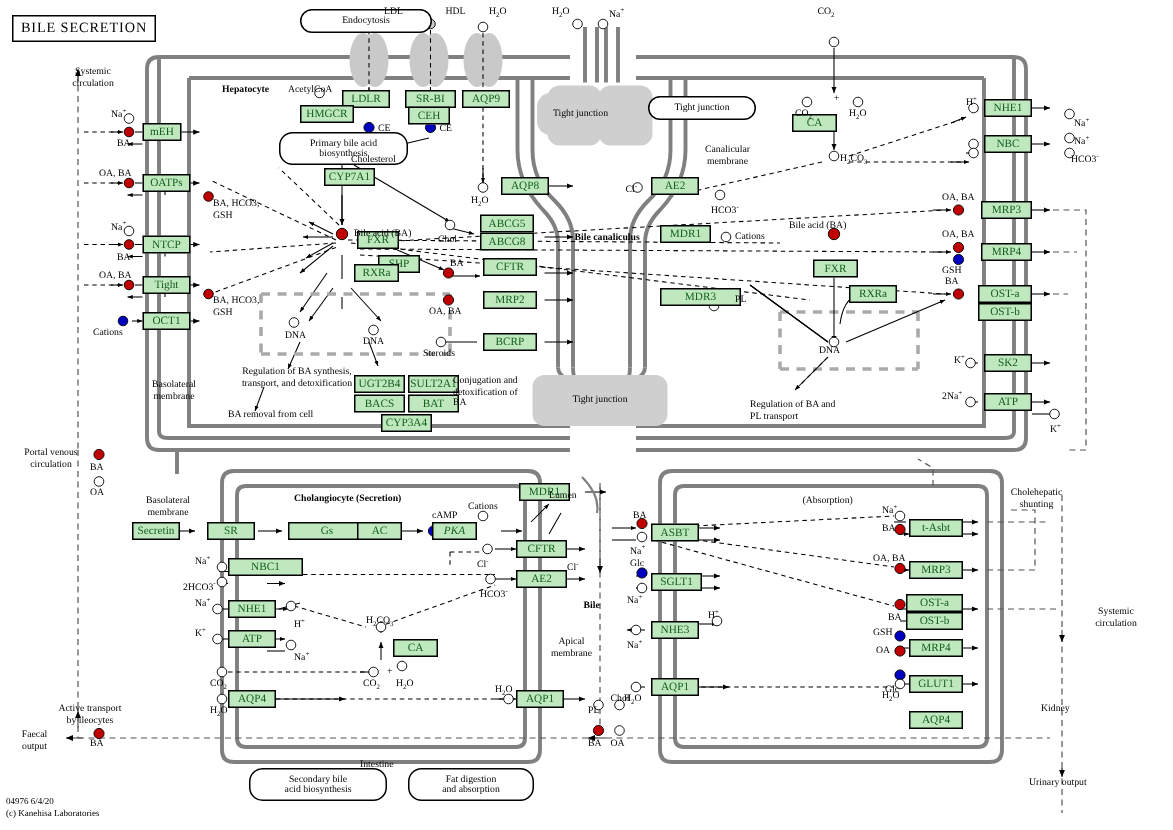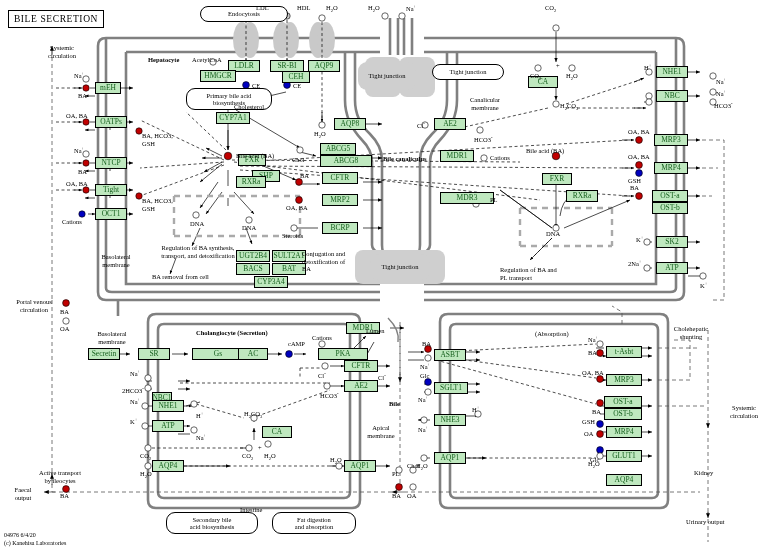--- a/index.html
+++ b/index.html
@@ -518,35 +518,35 @@
 <div class="gene h12" style="left:95px;top:116px;width:32px;">OATPs</div>
 <div class="gene h12" style="left:95px;top:157px;width:32px;">NTCP</div>
 <div class="gene h12" style="left:95px;top:184px;width:32px;">Tight</div>
 <div class="gene h12" style="left:95px;top:208px;width:32px;">OCT1</div>
 
 <div class="gene h12" style="left:228px;top:60px;width:32px;">LDLR</div>
 <div class="gene h12" style="left:270px;top:60px;width:34px;">SR-BI</div>
 <div class="gene h12" style="left:308px;top:60px;width:32px;">AQP9</div>
 
 <div class="gene h12" style="left:200px;top:70px;width:36px;">HMGCR</div>
-<div class="gene h12" style="left:282px;top:71px;width:28px;">CEH</div>
+<div class="gene h12" style="left:272px;top:71px;width:28px;">CEH</div>
 <div class="gene h12" style="left:216px;top:112px;width:34px;">CYP7A1</div>
 <div class="gene h12" style="left:238px;top:154px;width:28px;">FXR</div>
 <div class="gene h12" style="left:208px;top:170px;width:28px;margin-left:44px;">SHP</div>
 <div class="gene h12" style="left:236px;top:176px;width:30px;">RXRa</div>
 
 <div class="gene h12" style="left:236px;top:250px;width:34px;">UGT2B4</div>
 <div class="gene h12" style="left:272px;top:250px;width:34px;">SULT2A1</div>
 <div class="gene h12" style="left:236px;top:263px;width:34px;">BACS</div>
 <div class="gene h12" style="left:272px;top:263px;width:34px;">BAT</div>
 <div class="gene h12" style="left:254px;top:276px;width:34px;">CYP3A4</div>
 
 <div class="gene h12" style="left:334px;top:118px;width:32px;">AQP8</div>
 <div class="gene h12" style="left:320px;top:143px;width:36px;">ABCG5</div>
-<div class="gene h12" style="left:320px;top:155px;width:52px;">ABCG8</div>
+<div class="gene h12" style="left:320px;top:155px;width:36px;">ABCG8</div>
 <div class="gene h12" style="left:322px;top:172px;width:36px;">CFTR</div>
 <div class="gene h12" style="left:322px;top:194px;width:36px;">MRP2</div>
 <div class="gene h12" style="left:322px;top:222px;width:36px;">BCRP</div>
 
 <div class="gene h12" style="left:434px;top:118px;width:32px;">AE2</div>
 <div class="gene h12" style="left:440px;top:150px;width:34px;">MDR1</div>
 <div class="gene h12" style="left:440px;top:192px;width:54px;">MDR3</div>
 
 <div class="gene h12" style="left:528px;top:76px;width:30px;">CA</div>
 <div class="gene h12" style="left:656px;top:66px;width:32px;">NHE1</div>
@@ -557,25 +557,25 @@
 <div class="gene h12" style="left:652px;top:202px;width:36px;">OST-b</div>
 <div class="gene h12" style="left:656px;top:236px;width:32px;">SK2</div>
 <div class="gene h12" style="left:656px;top:262px;width:32px;">ATP</div>
 <div class="gene h12" style="left:542px;top:173px;width:30px;">FXR</div>
 <div class="gene h12" style="left:566px;top:190px;width:32px;">RXRa</div>
 
 <div class="gene h12" style="left:88px;top:348px;width:32px;">Secretin</div>
 <div class="gene h12" style="left:138px;top:348px;width:32px;">SR</div>
 <div class="gene h12" style="left:192px;top:348px;width:52px;">Gs</div>
 <div class="gene h12" style="left:238px;top:348px;width:30px;">AC</div>
-<div class="gene h12" style="left:318px;top:348px;width:50px;">PKA</div>
+<div class="gene h12" style="left:288px;top:348px;width:30px;font-style:italic;">PKA</div>
 <div class="gene h12" style="left:346px;top:322px;width:34px;">MDR1</div>
 <div class="gene h12" style="left:344px;top:360px;width:34px;">CFTR</div>
 <div class="gene h12" style="left:344px;top:380px;width:34px;">AE2</div>
-<div class="gene h12" style="left:152px;top:392px;width:20px;">NBC1</div>
+<div class="gene h12" style="left:152px;top:372px;width:50px;">NBC1</div>
 <div class="gene h12" style="left:152px;top:400px;width:32px;">NHE1</div>
 <div class="gene h12" style="left:152px;top:420px;width:32px;">ATP</div>
 <div class="gene h12" style="left:262px;top:426px;width:30px;">CA</div>
 <div class="gene h12" style="left:152px;top:460px;width:32px;">AQP4</div>
 <div class="gene h12" style="left:344px;top:460px;width:32px;">AQP1</div>
 
 <div class="gene h12" style="left:434px;top:349px;width:32px;">ASBT</div>
 <div class="gene h12" style="left:434px;top:382px;width:34px;">SGLT1</div>
 <div class="gene h12" style="left:434px;top:414px;width:32px;">NHE3</div>
 <div class="gene h12" style="left:434px;top:452px;width:32px;">AQP1</div>

